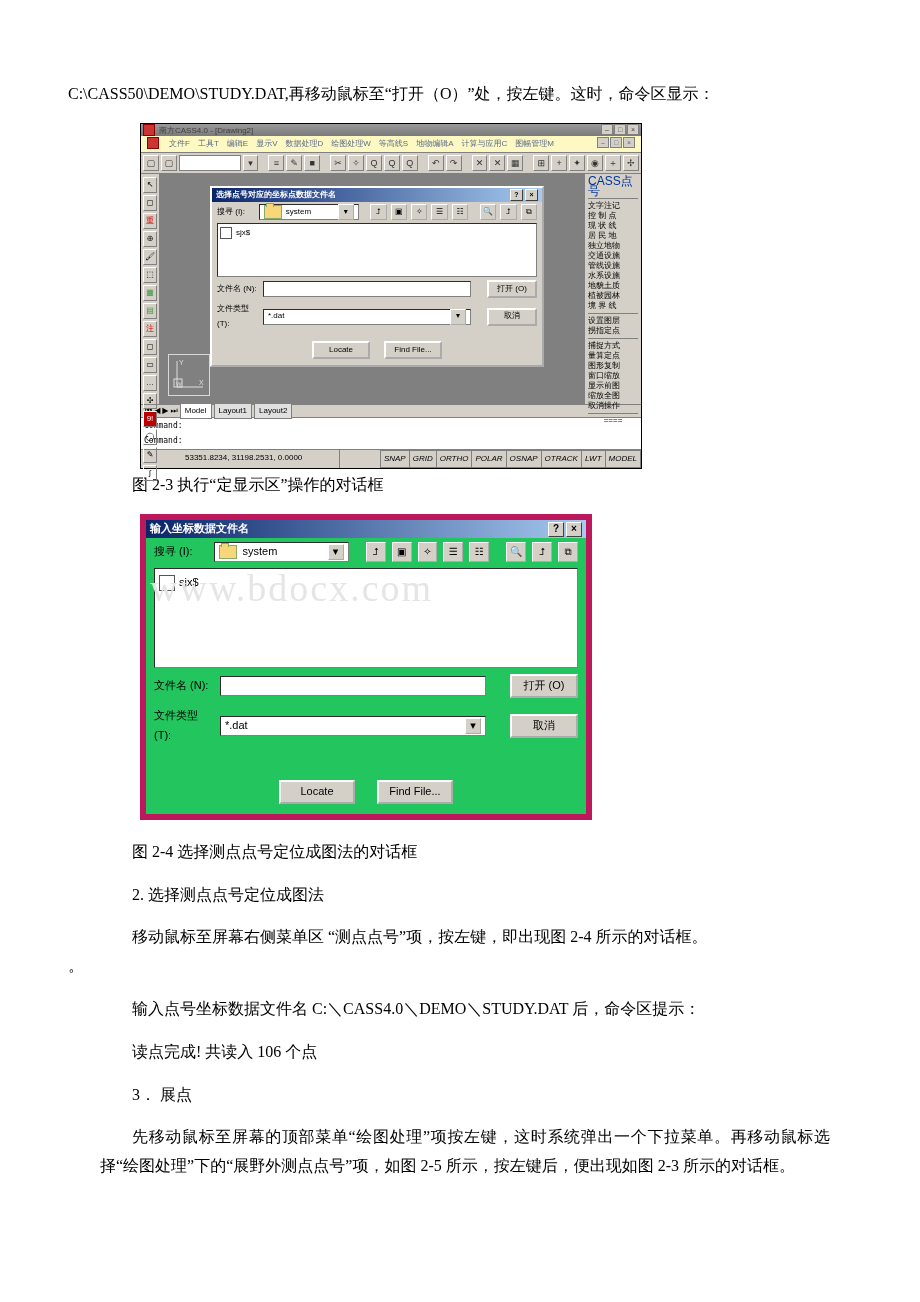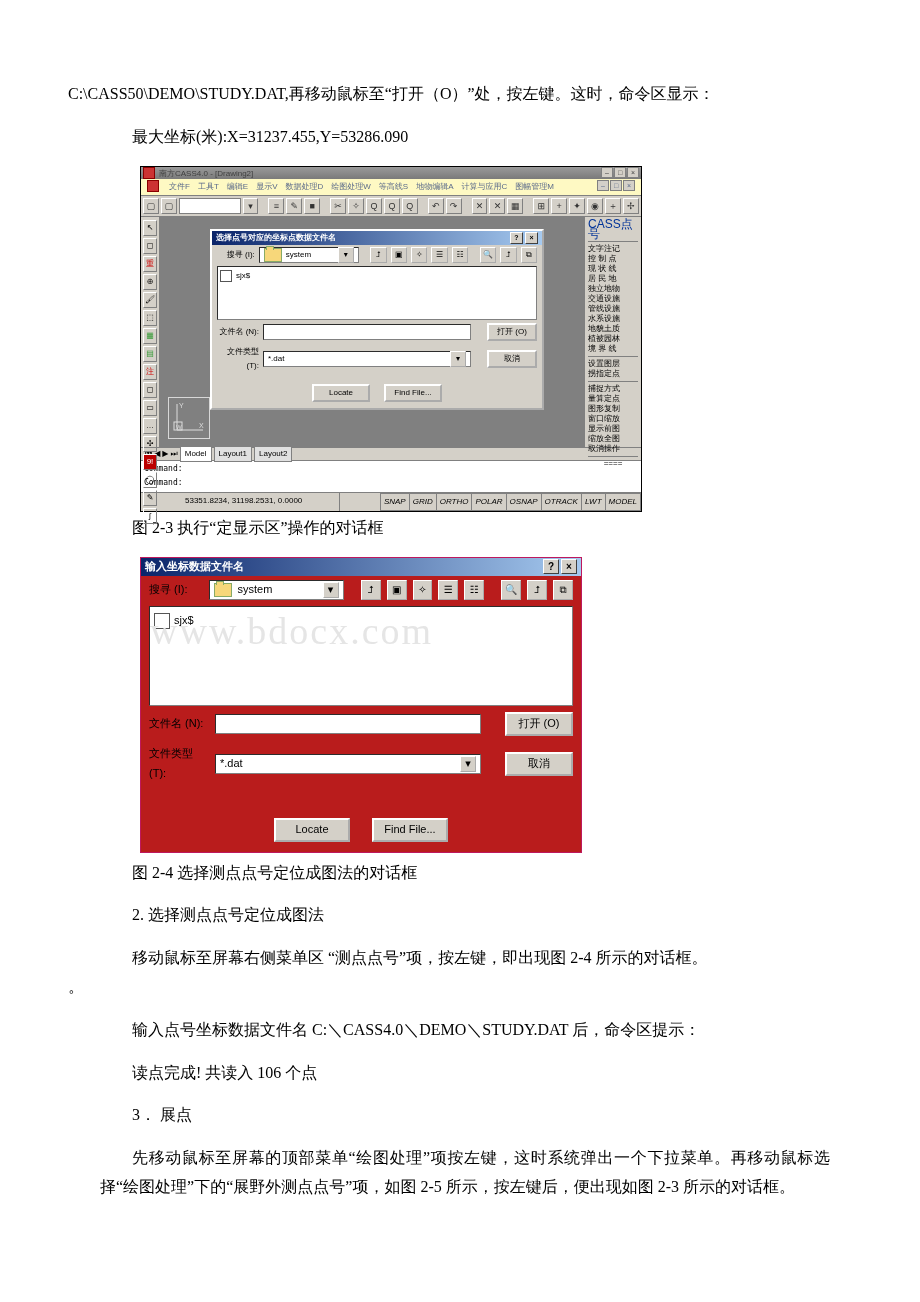--- a/index.html
+++ b/index.html
@@ -157,31 +157,30 @@
   .cad-status .modes span { padding:1px 3px; border:1px solid #808080; margin-left:-1px; }
 
   
   .inner-dialog {
     position:absolute;
     left: 50px; top: 12px;
     width: 330px;
     background:#d4d0c8;
     border:2px outset #fff;
     font-size:8px;
-    text-align:right;
   }
 
   
   .file-dialog {
     width: 440px;
-    margin: 6px 0 6px 40px;
+    margin: 6px 0 18px 40px;
     font-family: "Microsoft Sans Serif", Arial, sans-serif;
     font-size: 11px;
-    background: #b91c1c;
-    border: 1px solid #be185d;
+    background: #22c55e;
+    border: 6px solid #be185d;
     position: relative;
   }
   .dlg-title {
     background: linear-gradient(to right, #0a246a, #a6caf0);
     color: #fff;
     height: 18px;
     display: flex; align-items: center;
     padding: 0 4px;
     font-weight: bold;
     font-size: 11px;
@@ -252,21 +251,20 @@
   }
   .fd-wrap { position:relative; }
 </style>
 </head>
 <body>
 
 <div class="page">
 
   <p class="para hang">C:\CASS50\DEMO\STUDY.DAT,再移动鼠标至“打开（O）”处，按左键。这时，命令区显示：</p>
 
-  <p class="para indent">最大坐标(米):X=31237.455,Y=53286.090</p>
 
   <div class="cad-window">
     <div class="titlebar-outer">
       <span class="icon"></span>
       <span>南方CASS4.0 - [Drawing2]</span>
       <div class="wnd-btns">
         <span>–</span>
         <span>□</span>
         <span>×</span>
       </div>

